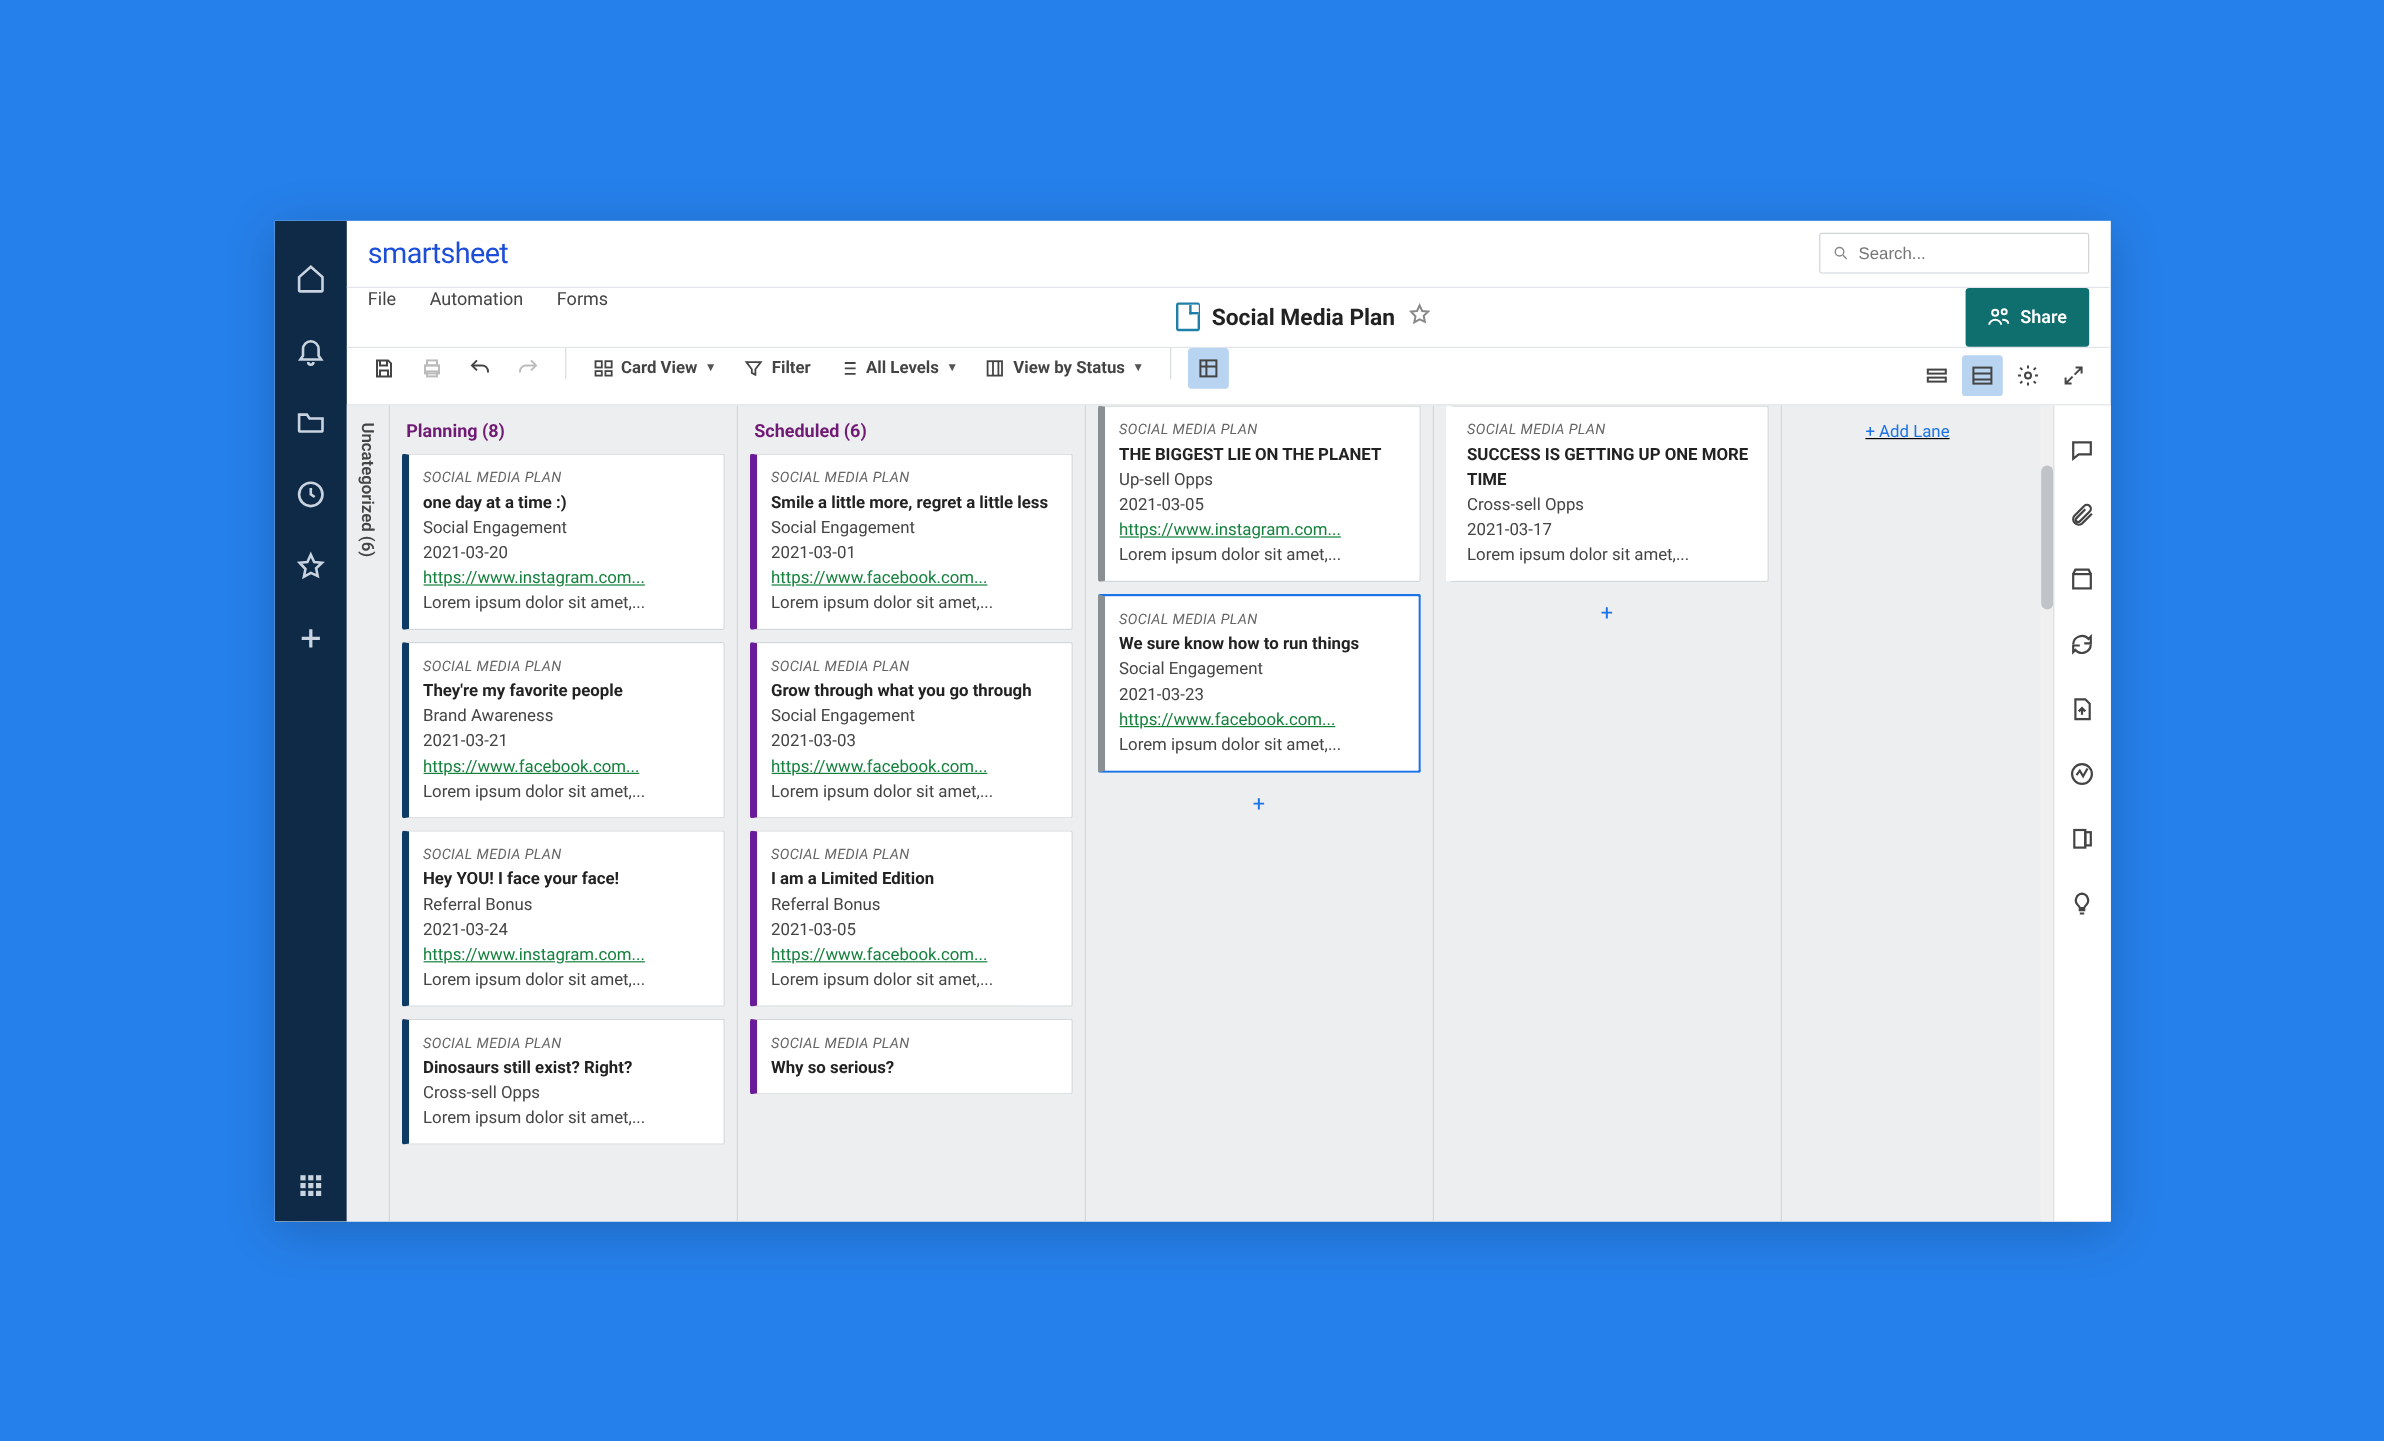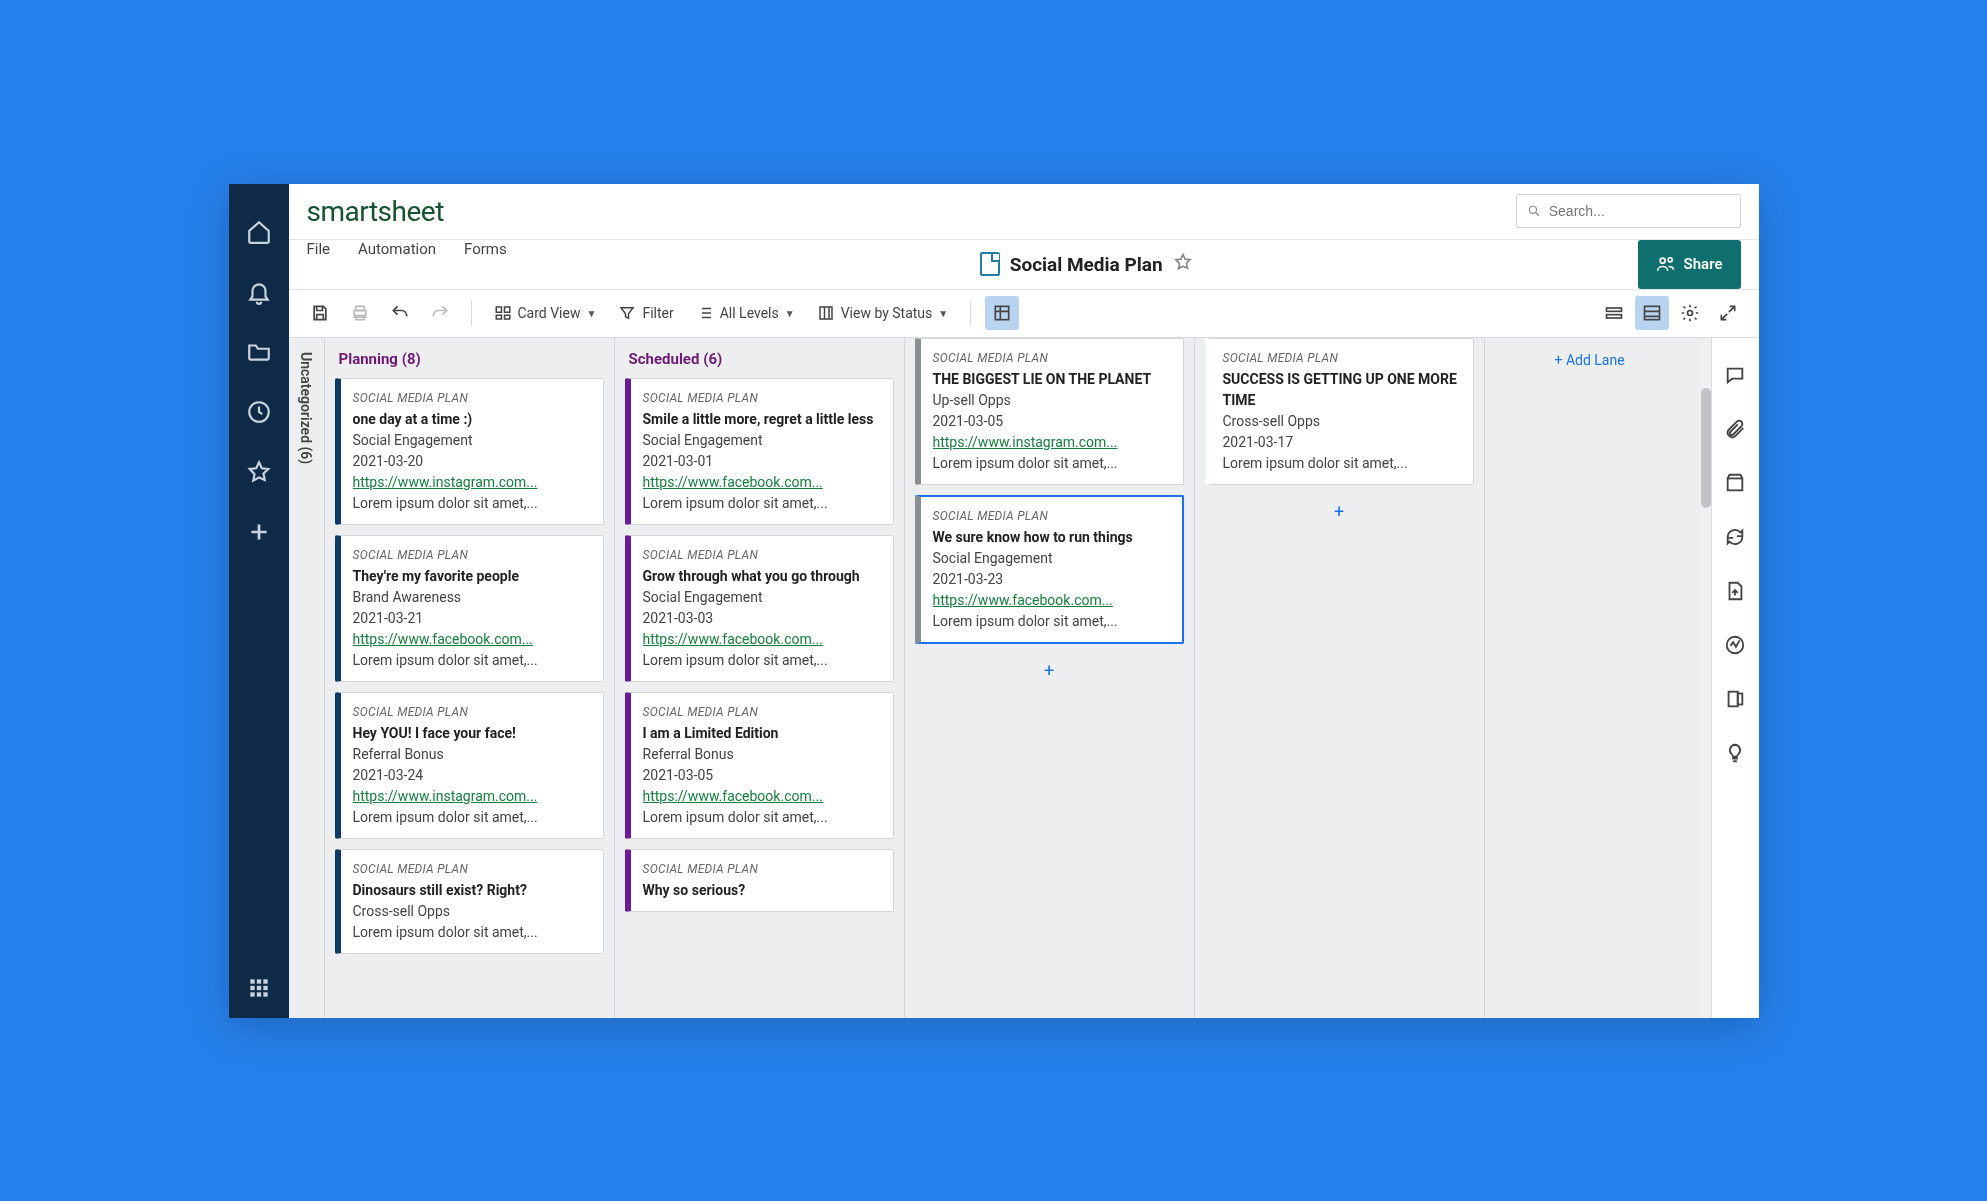--- a/index.html
+++ b/index.html
@@ -40,21 +40,21 @@
 .nav-rail .nav-icon svg { width: 26px; height: 26px; }
 .nav-rail .spacer { flex: 1; }
 .main { flex: 1; display: flex; flex-direction: column; min-width: 0; }
 .topbar {
   height: 56px;
   display: flex;
   align-items: center;
   padding: 0 18px;
   border-bottom: 1px solid #e1e4e8;
 }
-.brand { font-size: 28px; color: #14532d; font-weight: 400; letter-spacing: -0.5px; }
+.brand { font-size: 24px; color: #1d4ed8; font-weight: 400; letter-spacing: -0.5px; }
 .topbar .tspacer { flex: 1; }
 .searchbox {
   display: flex;
   align-items: center;
   width: 225px;
   height: 34px;
   border: 1px solid #d0d4d9;
   border-radius: 2px;
   padding: 0 10px;
   color: #888;
@@ -83,24 +83,24 @@
   padding: 9px 18px;
   border-radius: 3px;
   font-size: 15px;
   font-weight: 600;
   cursor: pointer;
 }
 .share-btn svg { width: 20px; height: 20px; }
 .toolbar {
   height: 48px;
   display: flex;
-  align-items: center;
   padding: 0 14px;
   border-bottom: 1px solid #d8dce0;
   gap: 6px;
+  font-weight: bold;
 }
 .tb-btn { display: flex; align-items: center; justify-content: center; width: 34px; height: 34px; color: #444; cursor: pointer; border-radius: 3px; }
 .tb-btn svg { width: 20px; height: 20px; }
 .tb-btn.disabled { color: #bbb; }
 .tb-sep { width: 1px; height: 26px; background: #d8dce0; margin: 0 8px; }
 .tb-labeled { display: flex; align-items: center; gap: 6px; padding: 0 8px; height: 34px; color: #444; font-size: 14px; cursor: pointer; }
 .tb-labeled svg { width: 18px; height: 18px; }
 .caret { font-size: 10px; color: #555; }
 .tb-btn.active { background: #b8d4f0; }
 .tb-right { margin-left: auto; display: flex; align-items: center; gap: 4px; }
@@ -114,21 +114,21 @@
   padding-top: 14px;
 }
 .vertical-lane .vtext {
   writing-mode: vertical-rl;
   font-size: 14px;
   font-weight: 600;
   color: #444;
 }
 .lanes { display: flex; flex: 1; overflow: hidden; }
 .lane { width: 290px; border-right: 1px solid #d4d7da; display: flex; flex-direction: column; }
-.lane-bare { width: 160px; display: flex; flex-direction: column; }
+.lane-bare { width: 160px; display: flex; flex-direction: column; text-decoration: underline; }
 .lane-header {
   padding: 12px 14px 10px;
   font-size: 15px;
   font-weight: 700;
   color: #701a75;
 }
 .lane-body { flex: 1; overflow-y: auto; padding: 0 10px 10px; }
 .card {
   background: #fff;
   border: 1px solid #d4d7da;

